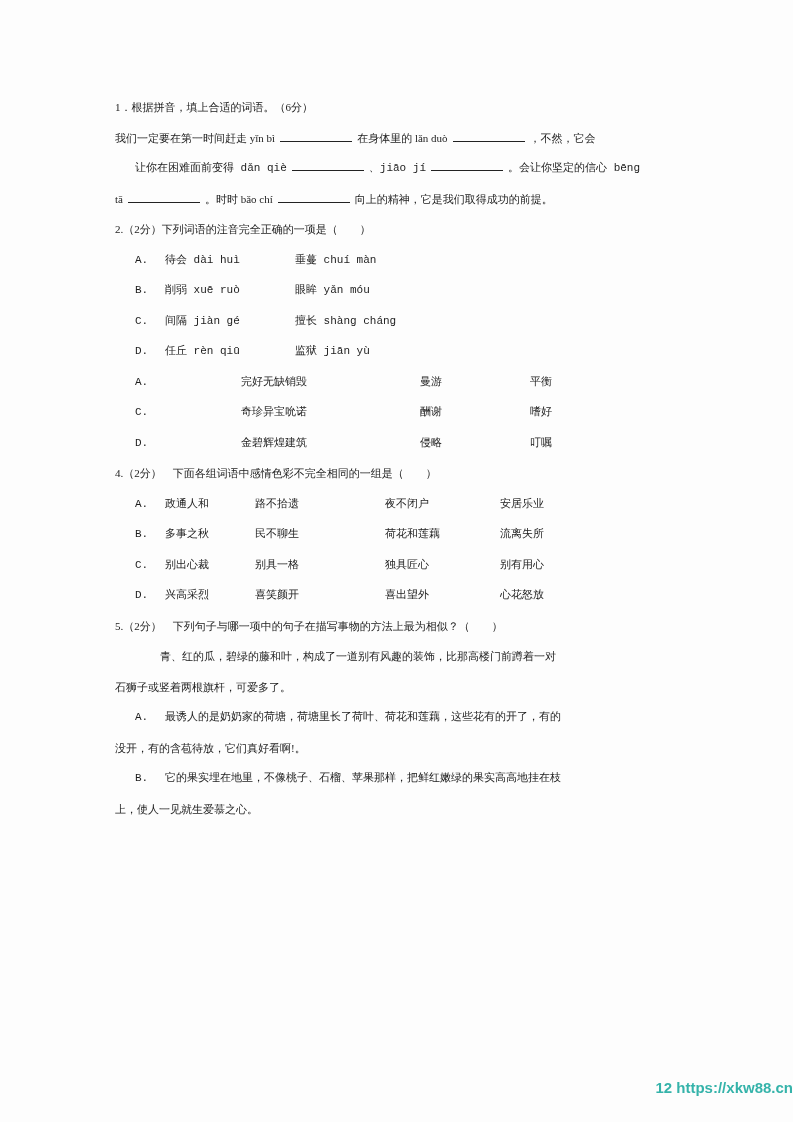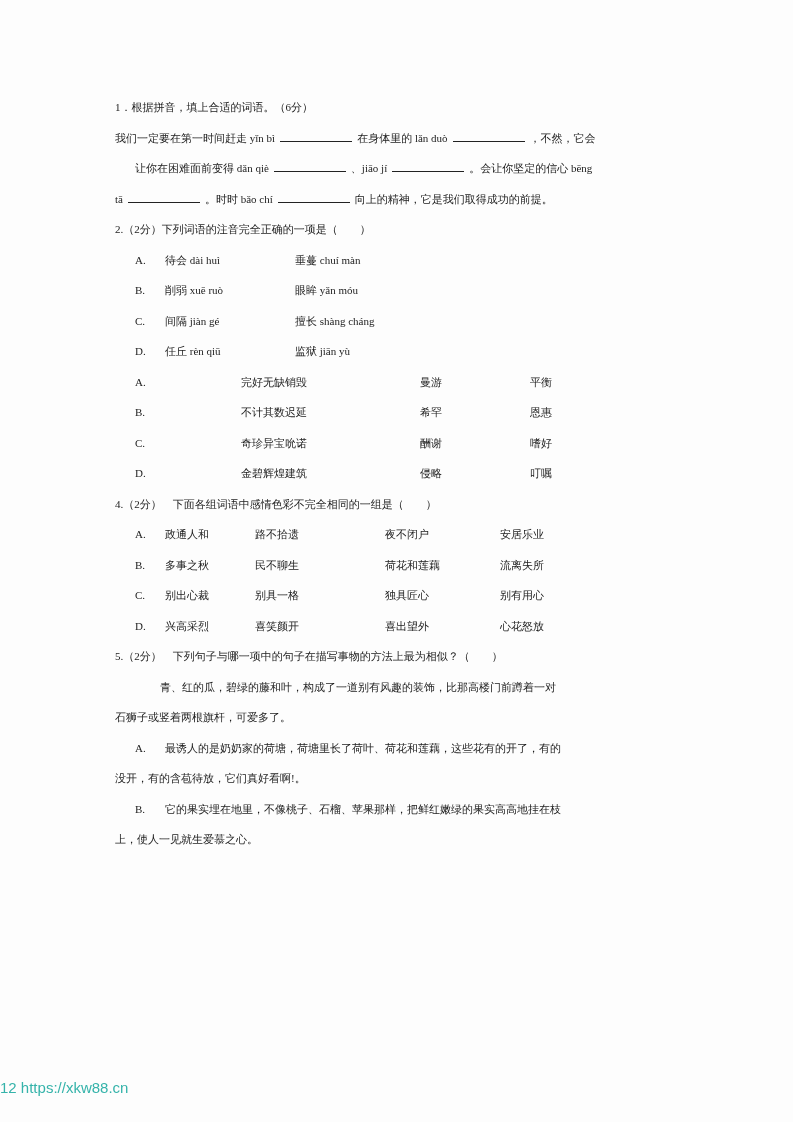--- a/index.html
+++ b/index.html
@@ -4,33 +4,33 @@
 <style>
   html, body { margin: 0; padding: 0; background: #ffffff; }
   .page {
     width: 793px; height: 1122px; background: #fdfdfd; position: relative;
     margin: 0 auto; overflow: hidden; color: #1c1c1c;
     font-family: "Liberation Serif", "DejaVu Serif", serif;
   }
   .content { position: absolute; top: 92px; left: 115px; width: 575px; }
   .doc-title { text-align: center; font-weight: bold; font-size: 22px; line-height: 37px; margin-bottom: 28px; }
   .line { font-size: 11px; line-height: 30.5px; height: 30.5px; white-space: nowrap; }
-  .indent1 { padding-left: 20px; }
+  .indent1 { padding-left: 20px; font-family: Liberation Mono, monospace; }
   .indent2 { padding-left: 45px; }
   .blank { display: inline-block; width: 72px; height: 15px; border-bottom: 1px solid #222; margin: 0 5px; vertical-align: baseline; }
   .opt-label { display: inline-block; width: 30px; }
   .col { display: inline-block; }
   .q2c1 { width: 130px; }
   .q3c1 { width: 120px; text-align: right; } .q3c2 { width: 135px; } .q3c3 { width: 110px; }
   .q4c1 { width: 90px; }  .q4c2 { width: 130px; } .q4c3 { width: 115px; }
   .gap-sm { margin-top: 0; }
   .footer {
-    position: absolute; left: 0; right: 0; bottom: 26px; text-align: left;
+    position: absolute; left: 0; right: 0; bottom: 26px; text-align: right;
     font-family: "Liberation Sans", "DejaVu Sans", sans-serif;
-    font-size: 15px; color: #35b3aa;
+    font-size: 15px; color: #35b3aa; font-weight: bold;
   }
   .footer a { color: #35b3aa; text-decoration: none; cursor: pointer; }
 </style>
 </head>
 <body>
 
 <div class="page">
   <div class="content">
 
 
@@ -44,21 +44,20 @@
     <section>
       <div class="line">2.（2分）下列词语的注音完全正确的一项是（　　）</div>
       <div class="line indent1"><span class="opt-label">A.</span><span class="col q2c1">待会 dài huì</span><span class="col">垂蔓 chuí màn</span></div>
       <div class="line indent1"><span class="opt-label">B.</span><span class="col q2c1">削弱 xuē ruò</span><span class="col">眼眸 yǎn móu</span></div>
       <div class="line indent1"><span class="opt-label">C.</span><span class="col q2c1">间隔 jiàn gé</span><span class="col">擅长 shàng cháng</span></div>
       <div class="line indent1"><span class="opt-label">D.</span><span class="col q2c1">任丘 rèn qiū</span><span class="col">监狱 jiān yù</span></div>
     </section>
 
     <section>
       <div class="line indent1"><span class="opt-label">A.</span><span class="col q3c1">完好无缺</span><span class="col q3c2">销毁</span><span class="col q3c3">曼游</span><span class="col">平衡</span></div>
-      <div class="line indent1"><span class="opt-label">B.</span><span class="col q3c1">不计其数</span><span class="col q3c2">迟延</span><span class="col q3c3">希罕</span><span class="col">恩惠</span></div>
       <div class="line indent1"><span class="opt-label">C.</span><span class="col q3c1">奇珍异宝</span><span class="col q3c2">吮诺</span><span class="col q3c3">酬谢</span><span class="col">嗜好</span></div>
       <div class="line indent1"><span class="opt-label">D.</span><span class="col q3c1">金碧辉煌</span><span class="col q3c2">建筑</span><span class="col q3c3">侵略</span><span class="col">叮嘱</span></div>
     </section>
 
     <section>
       <div class="line">4.（2分）　下面各组词语中感情色彩不完全相同的一组是（　　）</div>
       <div class="line indent1"><span class="opt-label">A.</span><span class="col q4c1">政通人和</span><span class="col q4c2">路不拾遗</span><span class="col q4c3">夜不闭户</span><span class="col">安居乐业</span></div>
       <div class="line indent1"><span class="opt-label">B.</span><span class="col q4c1">多事之秋</span><span class="col q4c2">民不聊生</span><span class="col q4c3">荷花和莲藕</span><span class="col">流离失所</span></div>
       <div class="line indent1"><span class="opt-label">C.</span><span class="col q4c1">别出心裁</span><span class="col q4c2">别具一格</span><span class="col q4c3">独具匠心</span><span class="col">别有用心</span></div>
       <div class="line indent1"><span class="opt-label">D.</span><span class="col q4c1">兴高采烈</span><span class="col q4c2">喜笑颜开</span><span class="col q4c3">喜出望外</span><span class="col">心花怒放</span></div>

